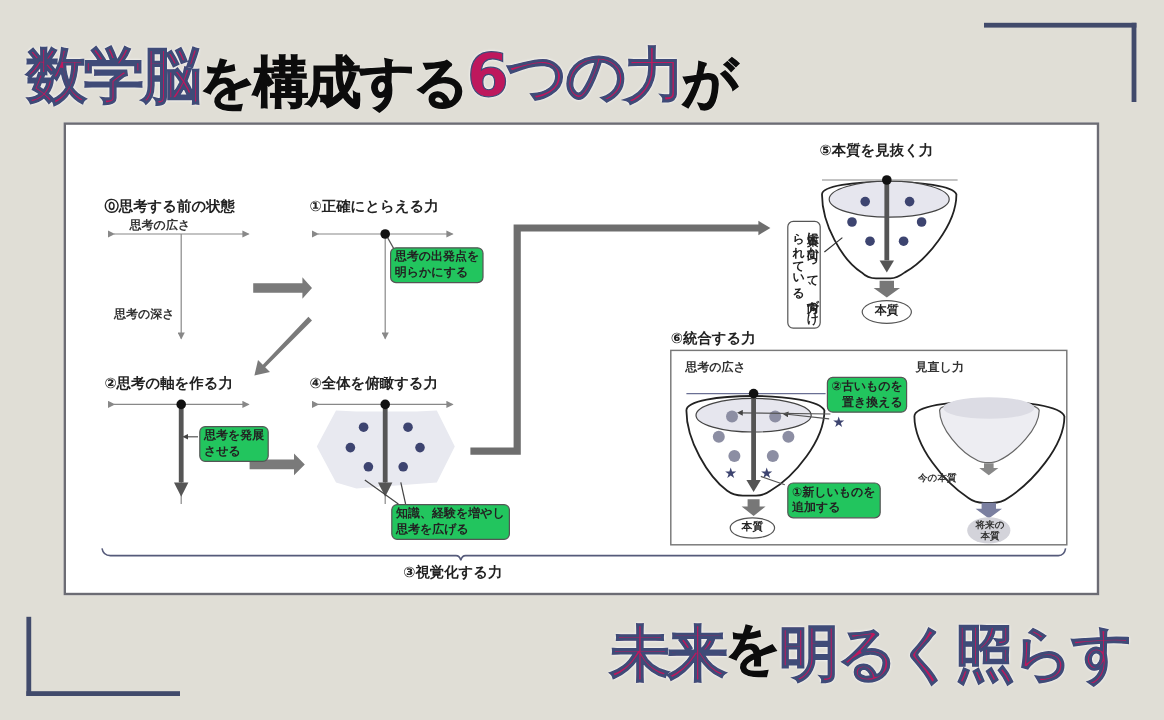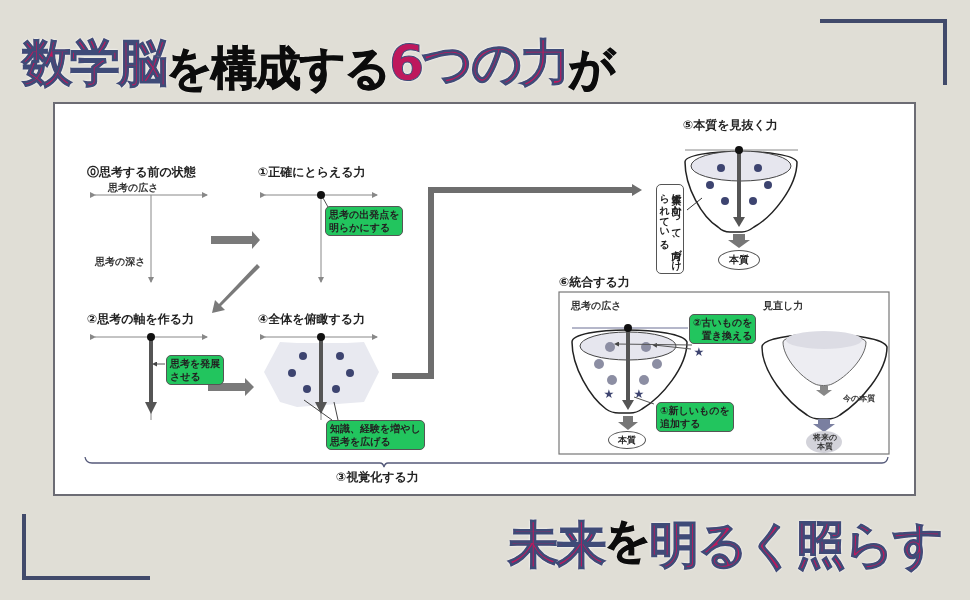--- a/index.html
+++ b/index.html
@@ -190,21 +190,21 @@
     <div>②古いものを</div>
     <div>置き換える</div>
   </div>
   <div class="callout" style="left:601px;top:298px;">
     <div>①新しいものを</div>
     <div>追加する</div>
   </div>
   <div class="pill" style="left:553px;top:327px;width:36px;height:16px;line-height:16px;font-size:9px;">本質</div>
 
   <div class="lbl-sm" style="left:708px;top:195px;">見直し力</div>
-  <div class="lbl-sm" style="left:788px;top:289px;font-size:8px;text-align:right;">今の本質</div>
+  <div class="lbl-sm" style="left:710px;top:289px;font-size:8px;text-align:right;">今の本質</div>
   <div style="position:absolute;left:755px;top:329px;width:30px;text-align:center;font-size:8px;font-weight:bold;color:#333;line-height:9px;">
     <div>将来の</div>
     <div>本質</div>
   </div>
 </div>
 
 <div class="bracket-bl"></div>
 <div class="title-bottom">
   <span class="big">未来</span>
   <span class="mid">を</span>

